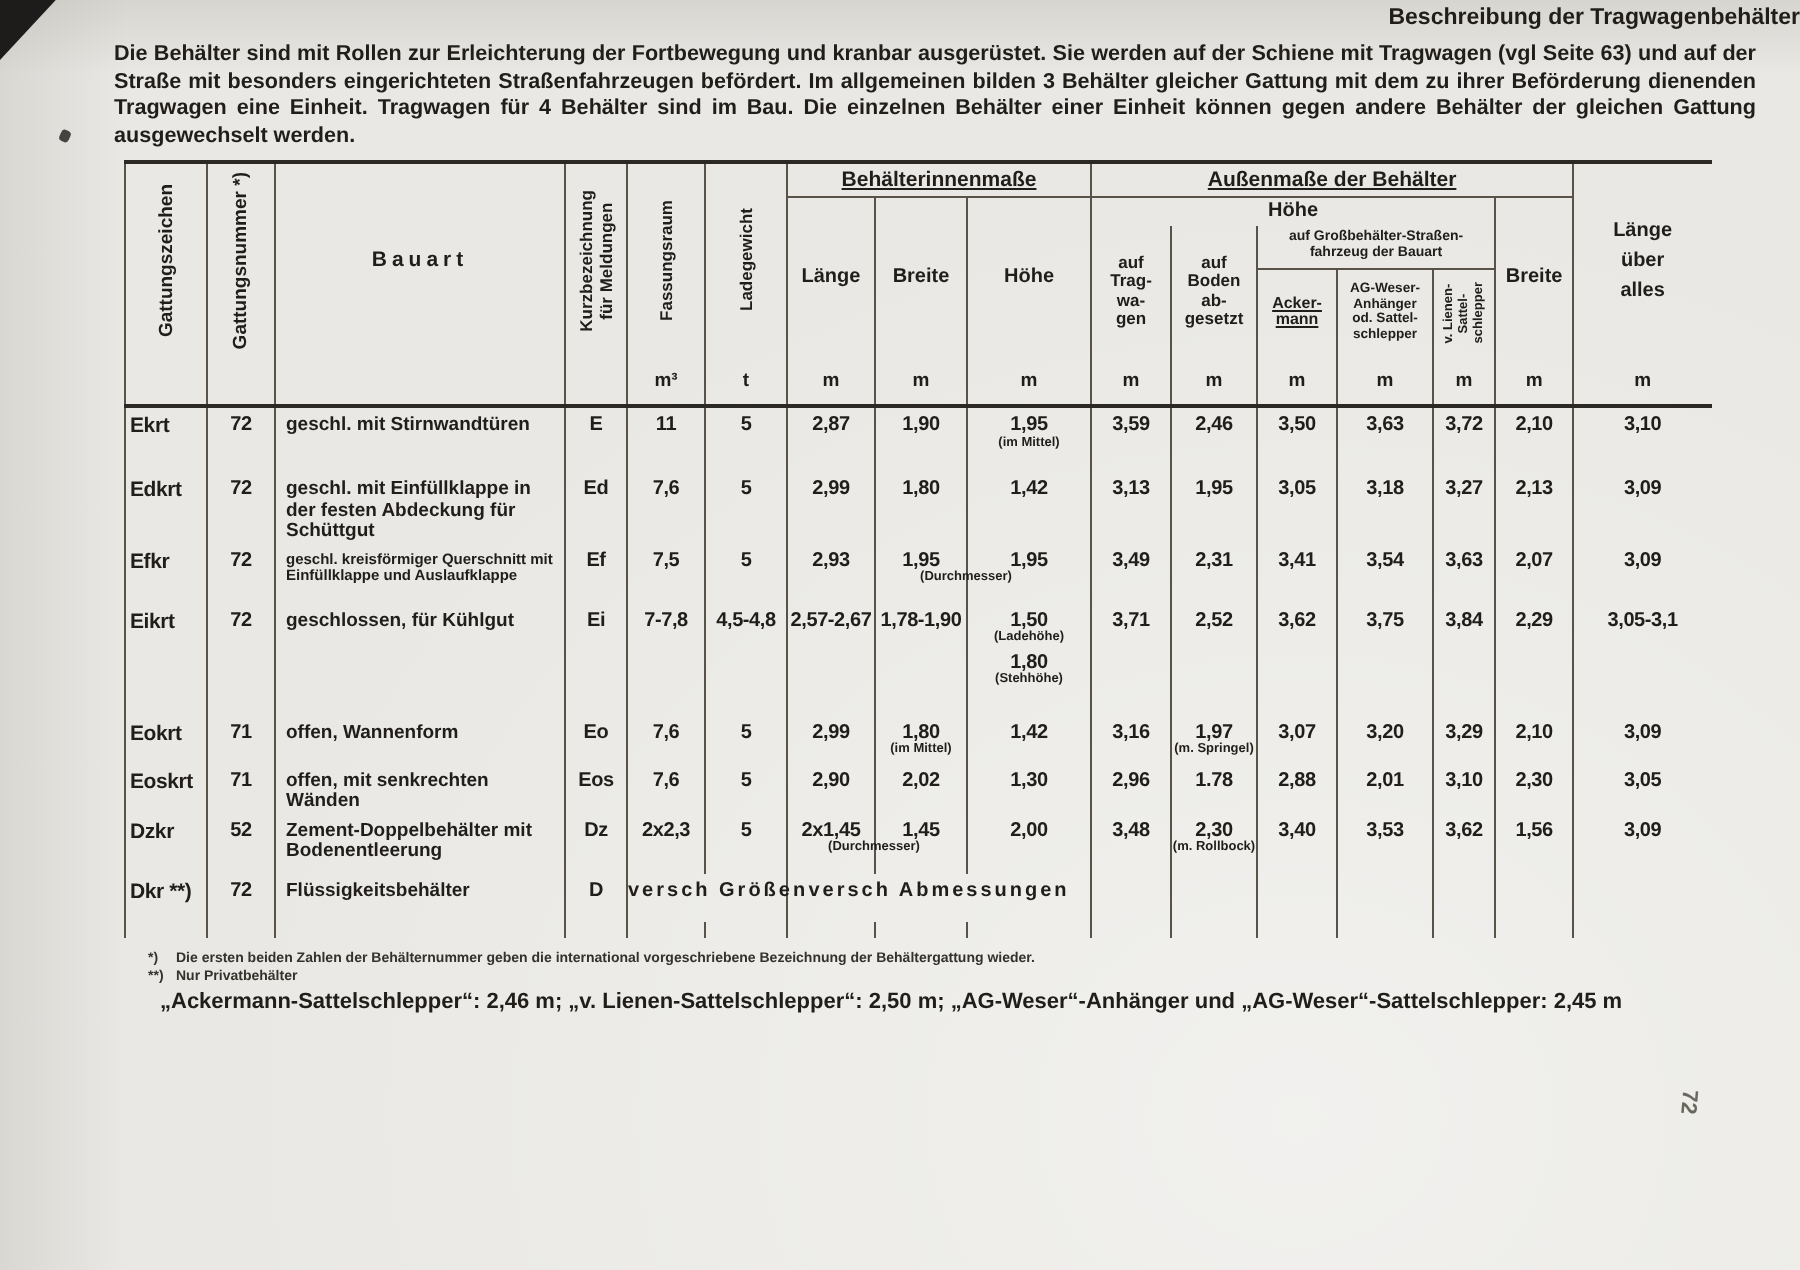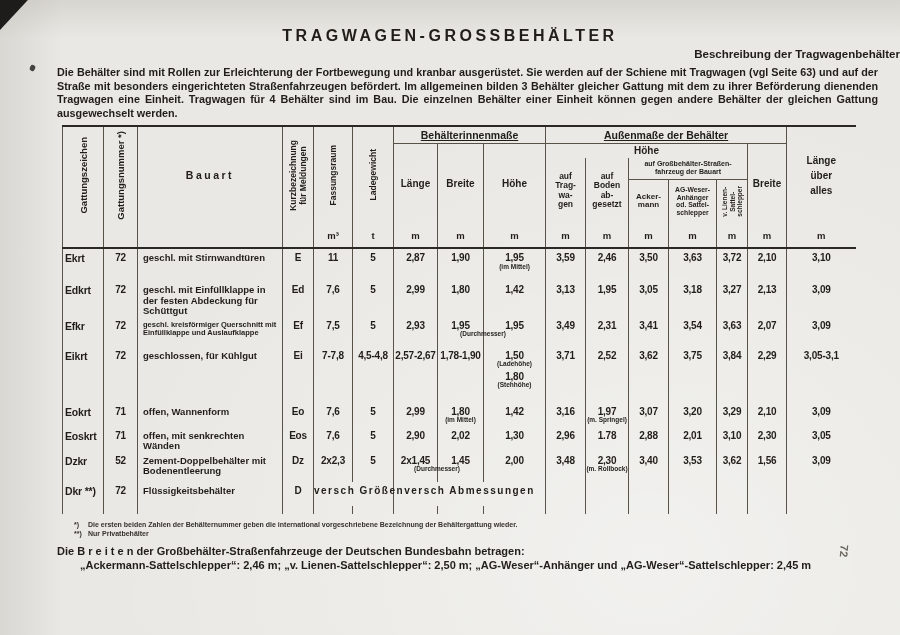--- a/index.html
+++ b/index.html
@@ -41,21 +41,21 @@
   tr.hr2 { height:15px; }
   tr.hr3 { height:21px; }
   tr.hr4 { height:44px; }
   tr.units-row { height:25px; }
   tr.units-row th { border-bottom:2px solid #2c2925; font-size:9.5px; vertical-align:middle; }
   .bb { border-bottom:1px solid #585249; }
   .grp { font-size:10.5px;text-decoration:underline; }
   .hoehegrp { font-size:10px; vertical-align:top; padding-top:1px; }
   .leaf10 { font-size:10px; }
   .leaf9 { font-size:8.5px; line-height:9.5px; }
-  .leaf8 { font-size:8px; line-height:8.5px; }
+  .leaf8 { font-size:8px; line-height:8.5px;text-decoration:underline; }
   .leaf7 { font-size:6.8px; line-height:7.5px; }
   .strassef { font-size:7px; line-height:7.5px; vertical-align:top; padding-top:2px; }
   .bauart-h { font-size:10.5px; letter-spacing:2.5px; }
   .louea { font-size:10px; line-height:15px; }
   .vert {
     writing-mode: vertical-rl; transform: rotate(180deg);
     margin:0 auto; white-space:pre-line;
   }
   .fs95 { font-size:9.5px; line-height:11px; }
   .fs85 { font-size:8.5px; line-height:10px; }
@@ -88,21 +88,20 @@
     transform:rotate(95deg); font-weight:bold;
   }
 </style>
 </head>
 <body>
 
 <div class="page">
   <div class="artifact corner"></div>
   <div class="artifact speck"></div>
 
-  <h1>TRAGWAGEN-GROSSBEHÄLTER</h1>
   <h2>Beschreibung der Tragwagenbehälter</h2>
   <p class="intro">Die Behälter sind mit Rollen zur Erleichterung der Fortbewegung und kranbar ausgerüstet.  Sie werden auf der Schiene mit Tragwagen (vgl Seite 63) und auf der Straße mit besonders eingerichteten Straßenfahrzeugen befördert.  Im allgemeinen bilden 3 Behälter gleicher Gattung mit dem zu ihrer Beförderung dienenden Tragwagen eine Einheit.  Tragwagen für 4 Behälter sind im Bau.  Die einzelnen Behälter einer Einheit können gegen andere Behälter der gleichen Gattung ausgewechselt werden.</p>
 
   <table class="dim">
     <colgroup>
       <col style="width:41px">
         <col style="width:34px">
         <col style="width:145px">
         <col style="width:31px">
       <col style="width:39px">
@@ -364,17 +363,16 @@
     <div class="fnrow">
       <span class="mark">*)</span>
       <span>Die ersten beiden Zahlen der Behälternummer geben die international vorgeschriebene Bezeichnung der Behältergattung wieder.</span>
     </div>
     <div class="fnrow">
       <span class="mark">**)</span>
       <span>Nur Privatbehälter</span>
     </div>
   </div>
 
-  <p class="bottom1">Die B r e i t e n der Großbehälter-Straßenfahrzeuge der Deutschen Bundesbahn betragen:</p>
   <p class="bottom2">„Ackermann-Sattelschlepper“: 2,46 m;  „v. Lienen-Sattelschlepper“:  2,50 m;  „AG-Weser“-Anhänger und „AG-Weser“-Sattelschlepper:  2,45 m</p>
 
   <div class="pagenum">72</div>
 </div>
 
 </body></html>

